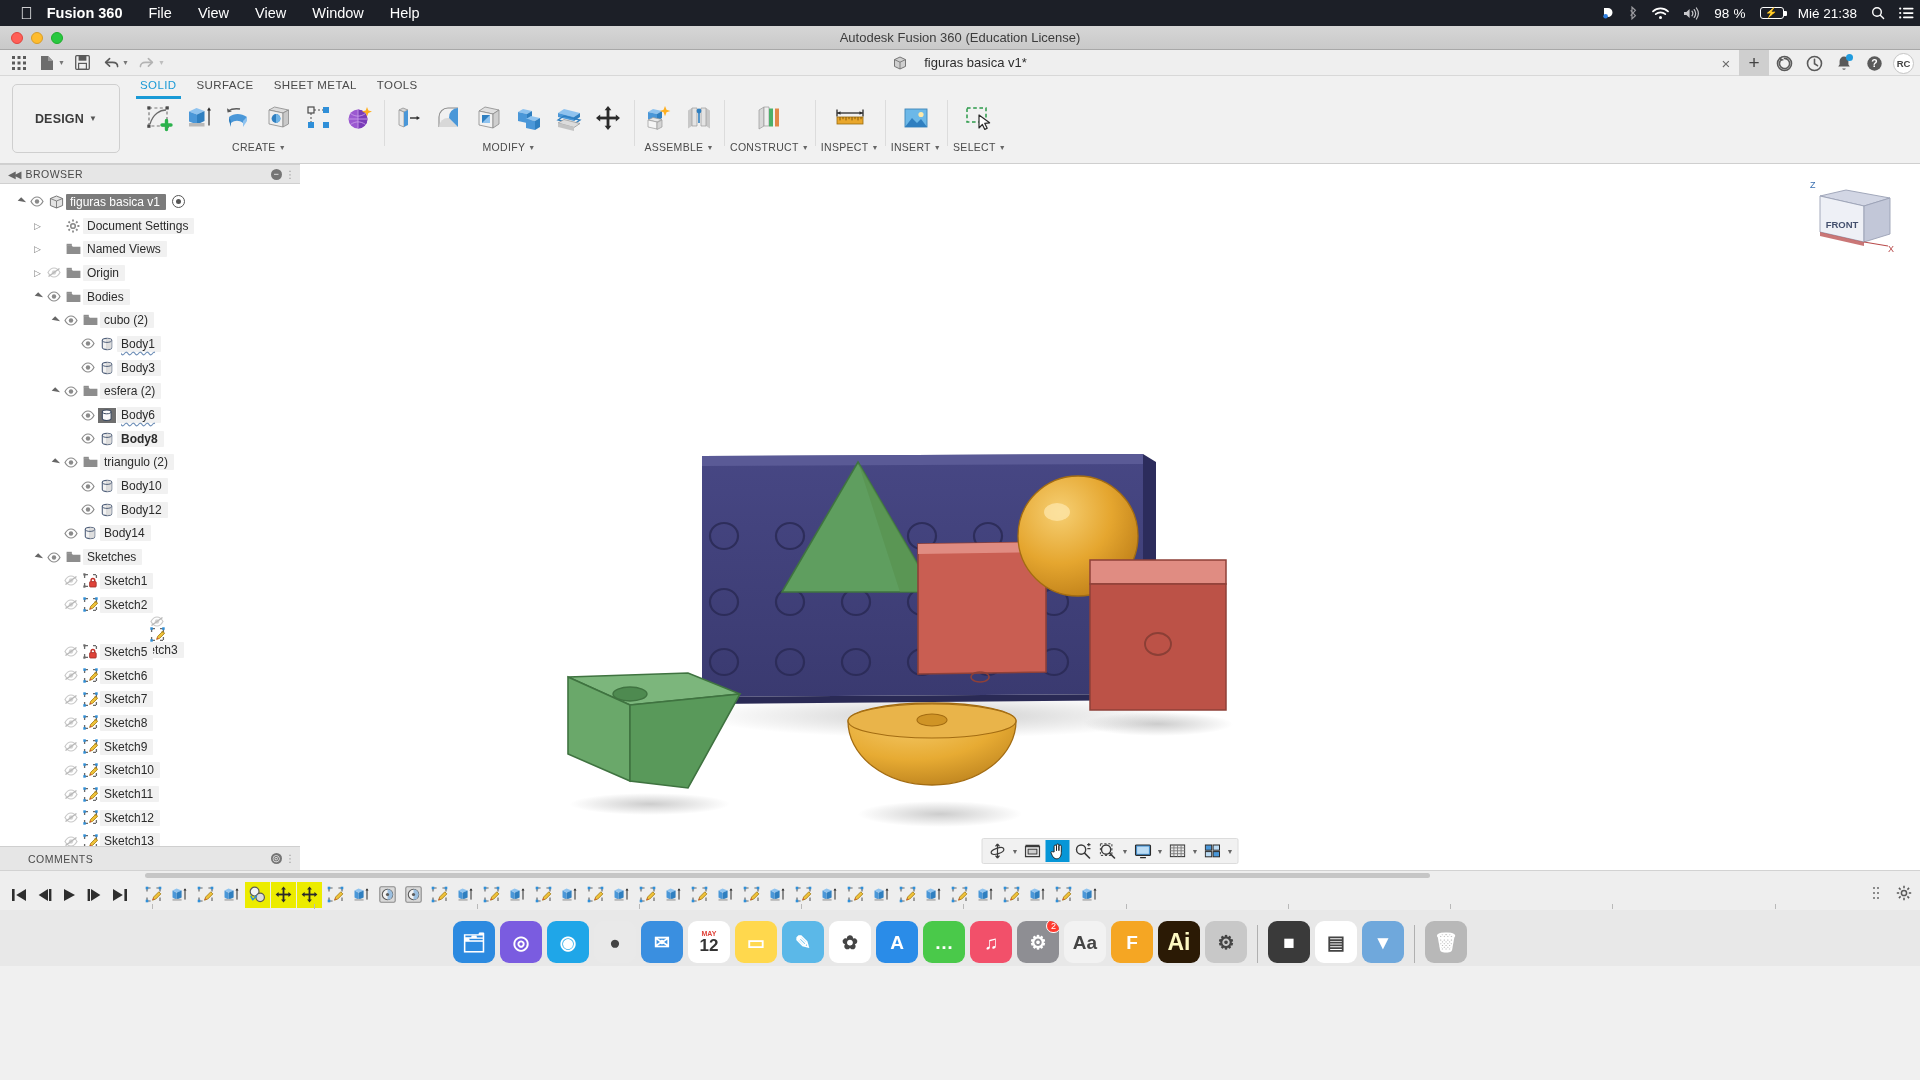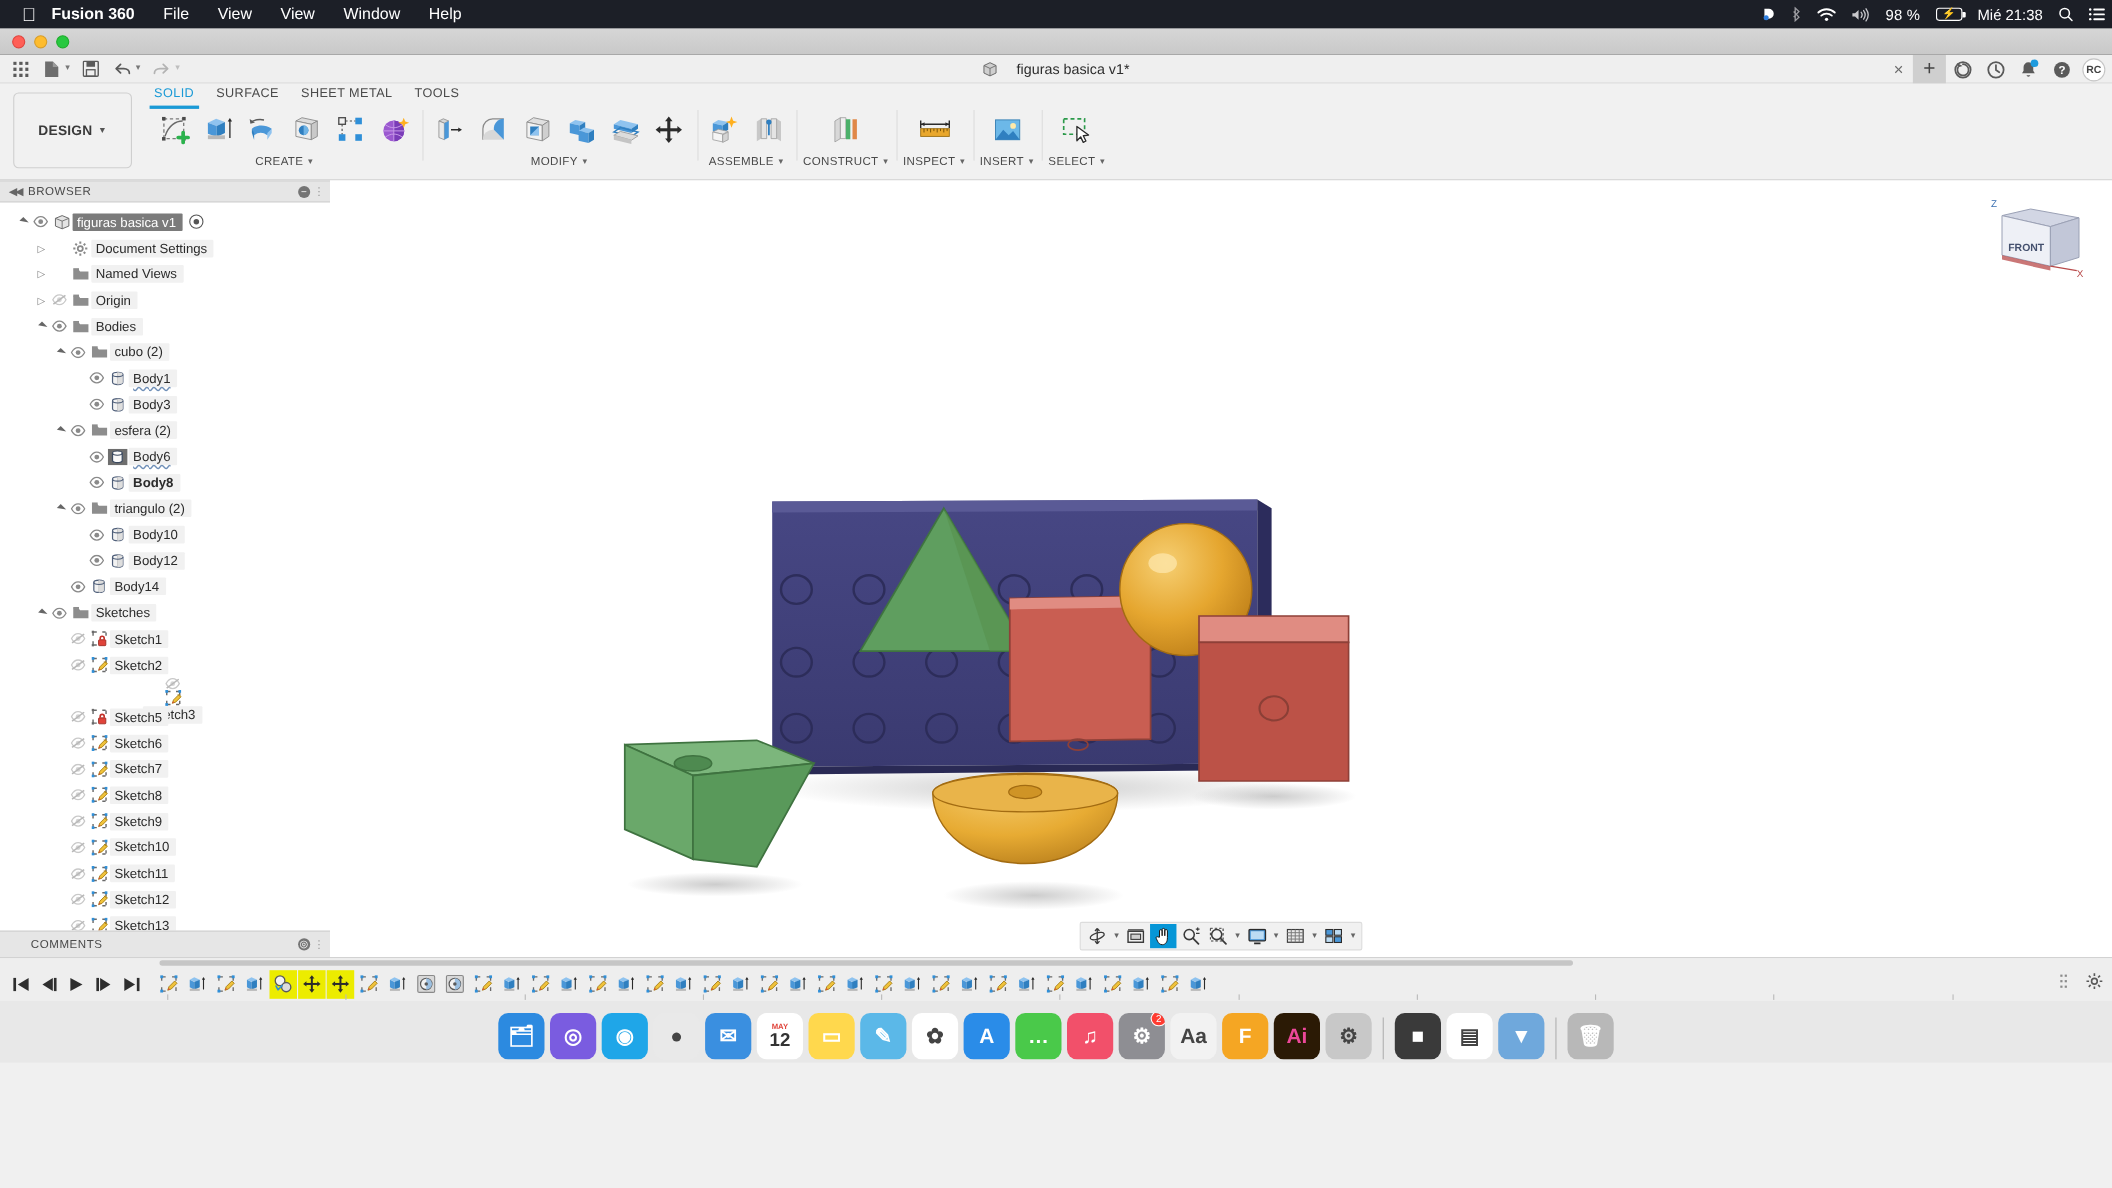--- a/index.html
+++ b/index.html
@@ -301,20 +301,21 @@
     </span>
   </div>
 </div>
 
 <div class="win-titlebar">
   <div class="traffic">
     <span class="tl r"></span>
     <span class="tl y"></span>
     <span class="tl g"></span>
   </div>
+  <div class="win-title">Autodesk Fusion 360 (Education License)</div>
 </div>
 
 <div class="qat-row">
   <div class="qat-left">
     <span class="qat-btn">
       <svg width="14" height="14" viewBox="0 0 14 14">
           <g fill="#5a5a5a">
             <rect x="0" y="0" width="3" height="3"></rect>
             <rect x="5.5" y="0" width="3" height="3"></rect>
             <rect x="11" y="0" width="3" height="3"></rect>
@@ -1923,21 +1924,21 @@
         <span style="color: rgb(255, 255, 255); font-size: 19px; font-weight: 600; line-height: 1;">⚙</span>
         <span class="badge">2</span>
       </span>
       <span class="dk" style="background: rgb(242, 242, 242);">
         <span style="color: rgb(68, 68, 68); font-size: 19px; font-weight: 600; line-height: 1;">Aa</span>
       </span>
       <span class="dk" style="background: rgb(245, 166, 35);">
         <span style="color: rgb(255, 255, 255); font-size: 19px; font-weight: 600; line-height: 1;">F</span>
       </span>
       <span class="dk" style="background: rgb(43, 26, 5);">
-        <span style="color: #ec4899; font-size: 19px; font-weight: 600; line-height: 1;">Ai</span>
+        <span style="color: #fef9c3; font-size: 23px; font-weight: 600; line-height: 1;">Ai</span>
       </span>
       <span class="dk" style="background: rgb(200, 200, 200);">
         <span style="color: rgb(68, 68, 68); font-size: 19px; font-weight: 600; line-height: 1;">⚙</span>
       </span>
       <span class="dk-sep"></span>
       <span class="dk" style="background: rgb(58, 58, 58);">
         <span style="color: rgb(255, 255, 255); font-size: 19px; font-weight: 600; line-height: 1;">■</span>
       </span>
       <span class="dk" style="background: rgb(255, 255, 255);">
         <span style="color: rgb(68, 68, 68); font-size: 19px; font-weight: 600; line-height: 1;">▤</span>

